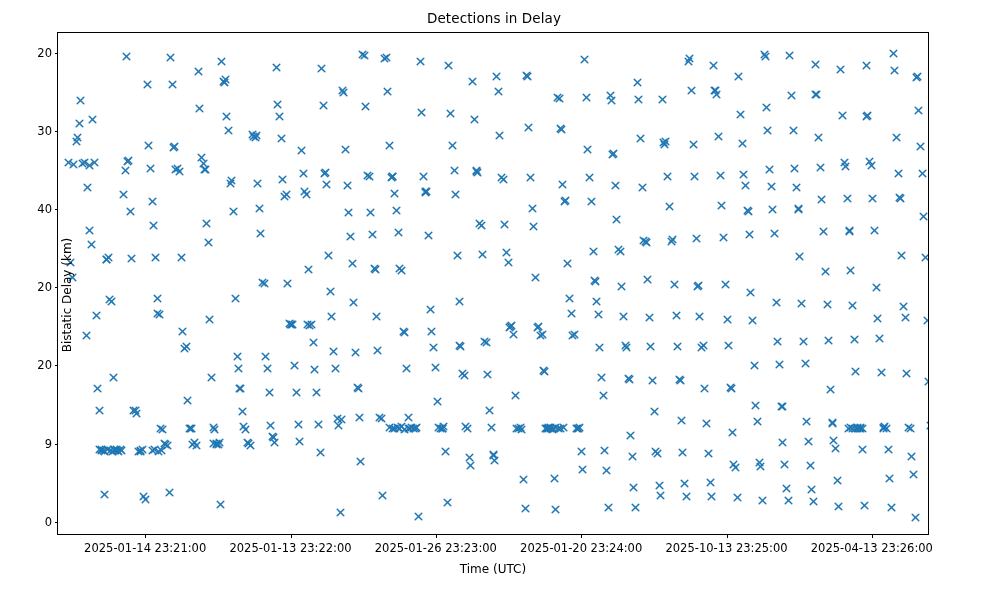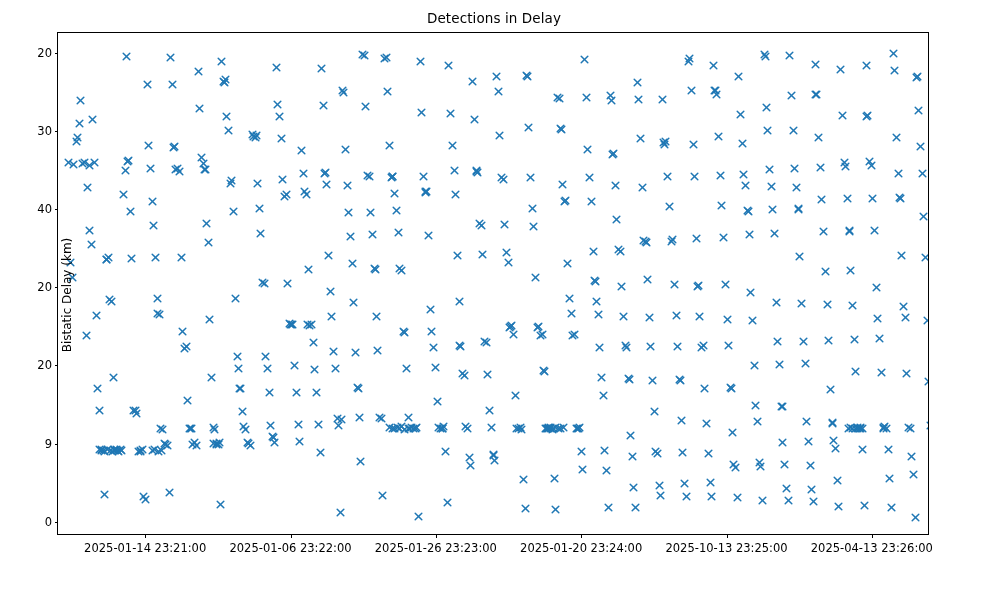--- a/index.html
+++ b/index.html
@@ -3714,26 +3714,27 @@
       <div class="ytick-label" style="top: 254.238px;">20</div>
       <div class="ytick-line" style="top: 176.011px;"></div>
       <div class="ytick-label" style="top: 176.011px;">40</div>
       <div class="ytick-line" style="top: 97.7838px;"></div>
       <div class="ytick-label" style="top: 97.7838px;">30</div>
       <div class="ytick-line" style="top: 19.5568px;"></div>
       <div class="ytick-label" style="top: 19.5568px;">20</div>
       <div class="xtick-line" style="left: 87.2px;"></div>
       <div class="xtick-label" style="left: 87.2px;">2025-01-14 23:21:00</div>
       <div class="xtick-line" style="left: 232.533px;"></div>
-      <div class="xtick-label" style="left: 232.533px;">2025-01-06 23:22:00</div>
+      <div class="xtick-label" style="left: 232.533px;">2025-01-13 23:22:00</div>
       <div class="xtick-line" style="left: 377.867px;"></div>
       <div class="xtick-label" style="left: 377.867px;">2025-01-26 23:23:00</div>
       <div class="xtick-line" style="left: 523.2px;"></div>
       <div class="xtick-label" style="left: 523.2px;">2025-01-20 23:24:00</div>
       <div class="xtick-line" style="left: 668.533px;"></div>
       <div class="xtick-label" style="left: 668.533px;">2025-10-13 23:25:00</div>
       <div class="xtick-line" style="left: 813.867px;"></div>
       <div class="xtick-label" style="left: 813.867px;">2025-04-13 23:26:00</div>
     </div>
 
   <div id="ylabel">Bistatic Delay (km)</div>
+  <div id="xlabel">Time (UTC)</div>
 
 </div>
 
 </body></html>

